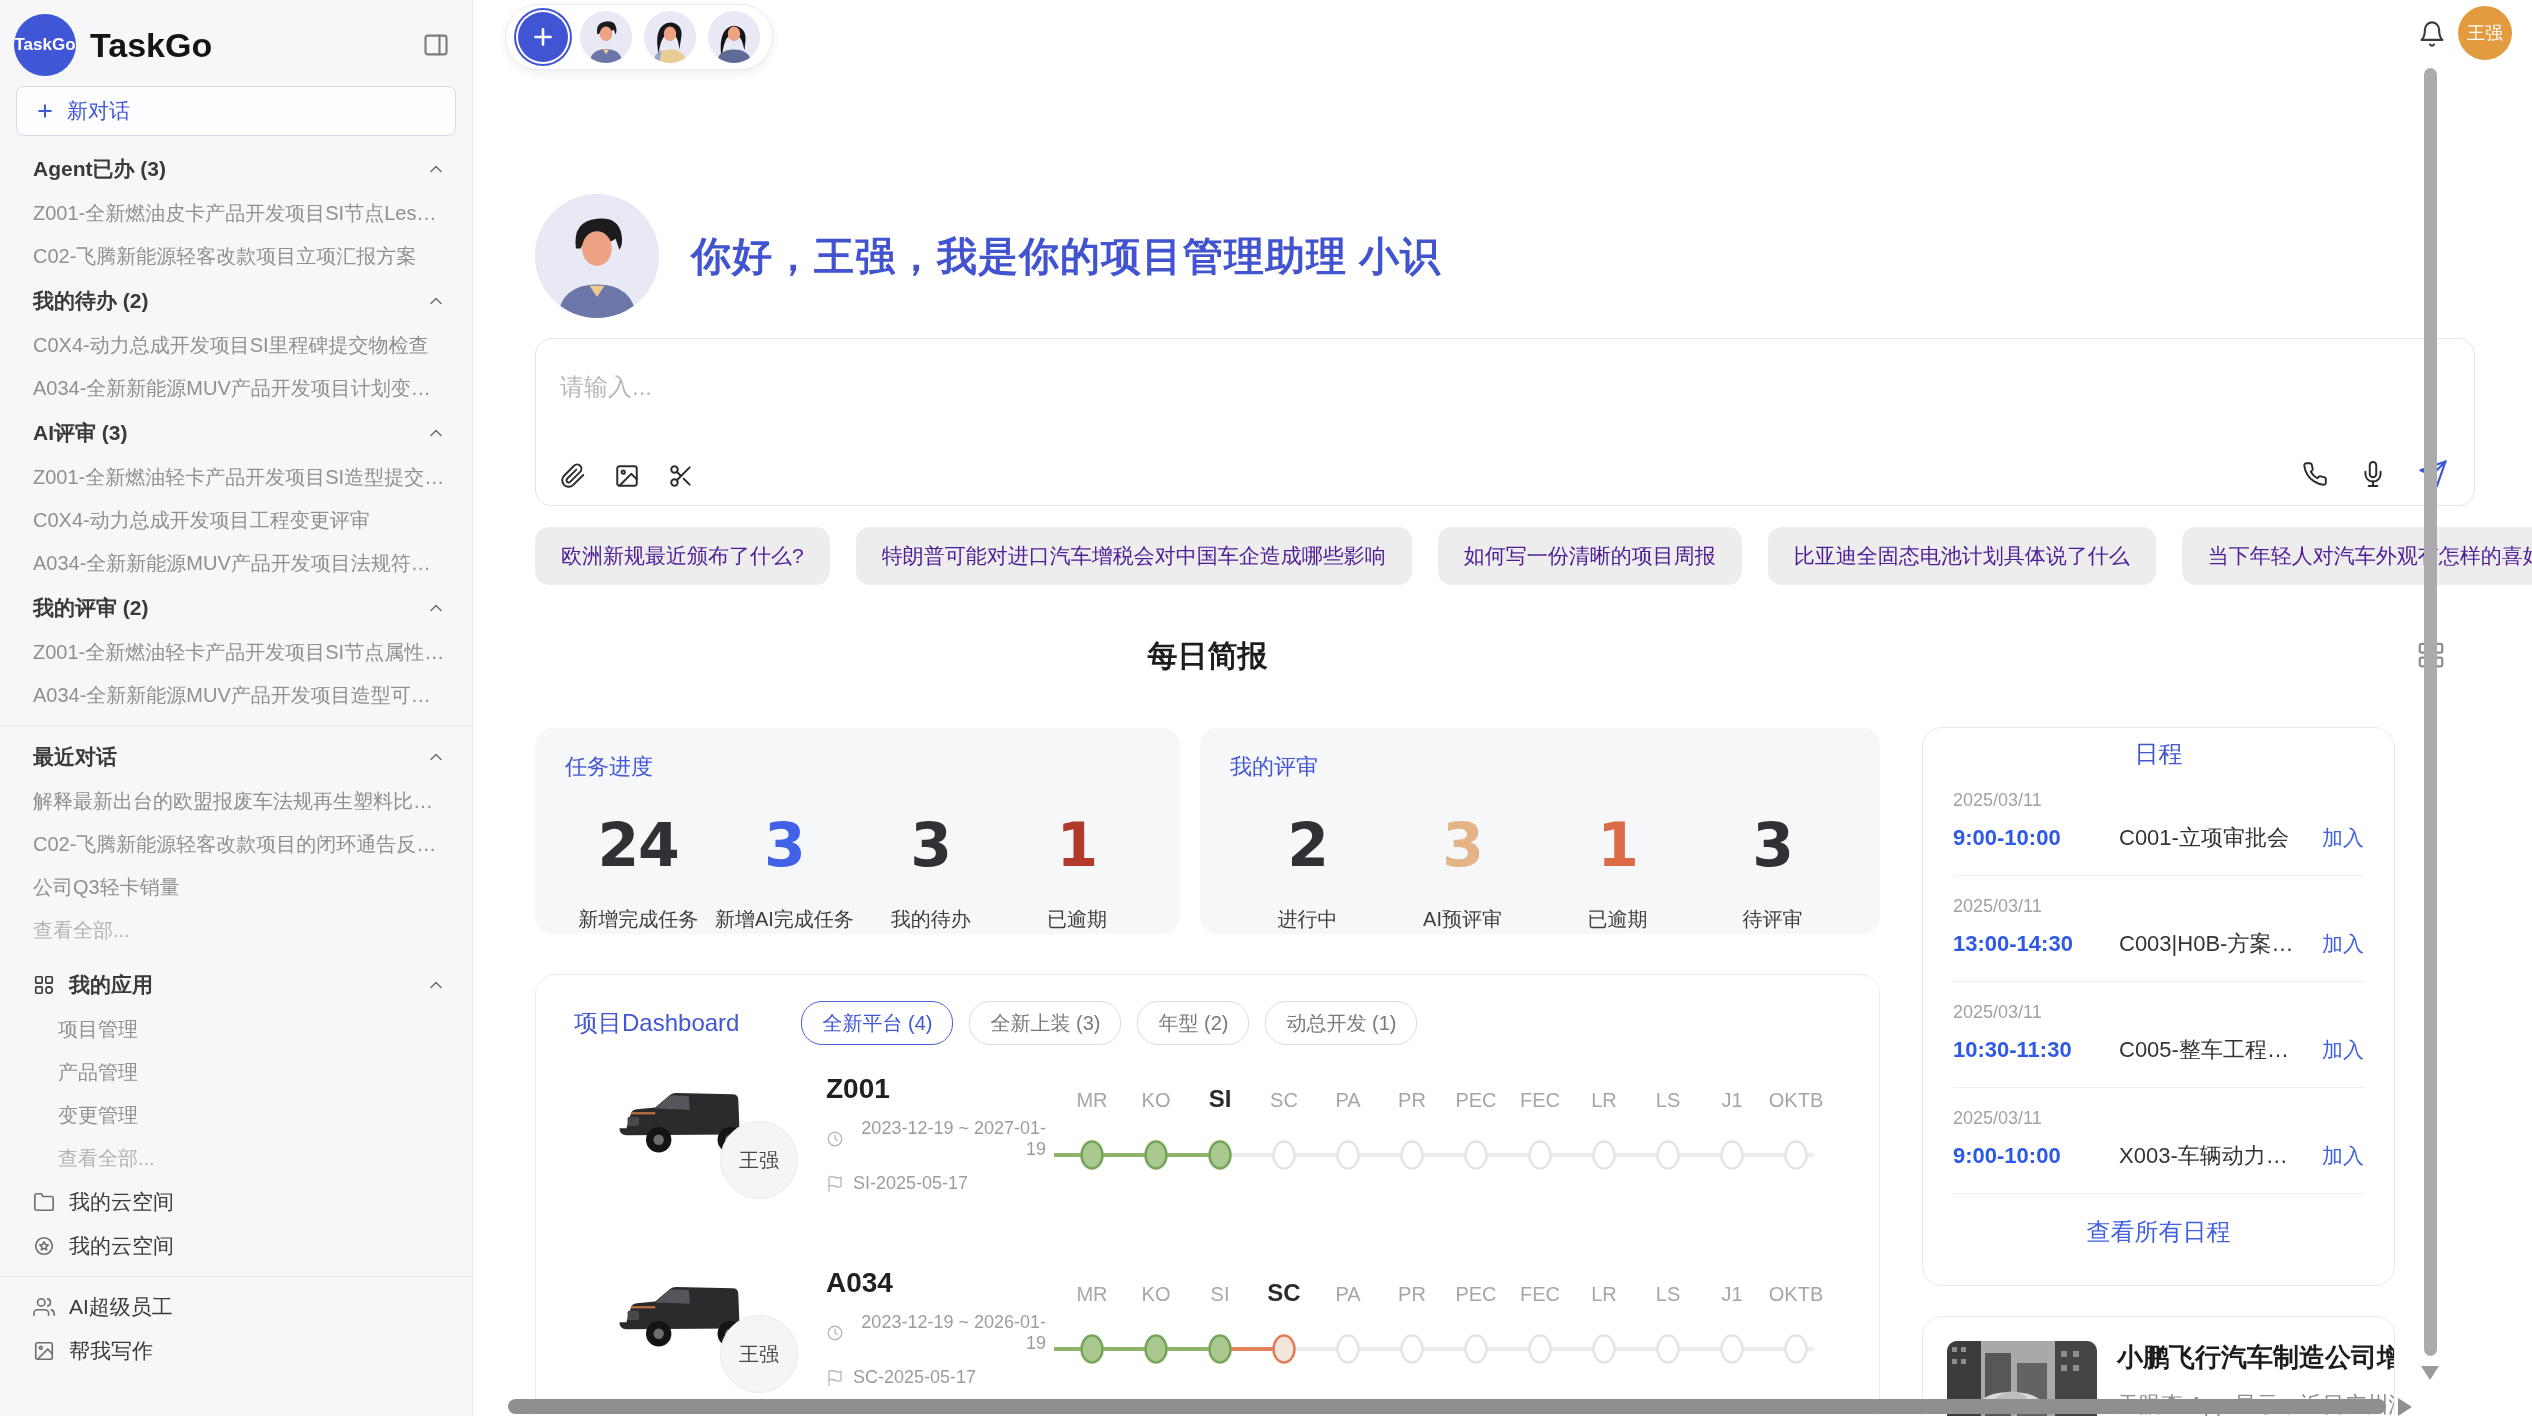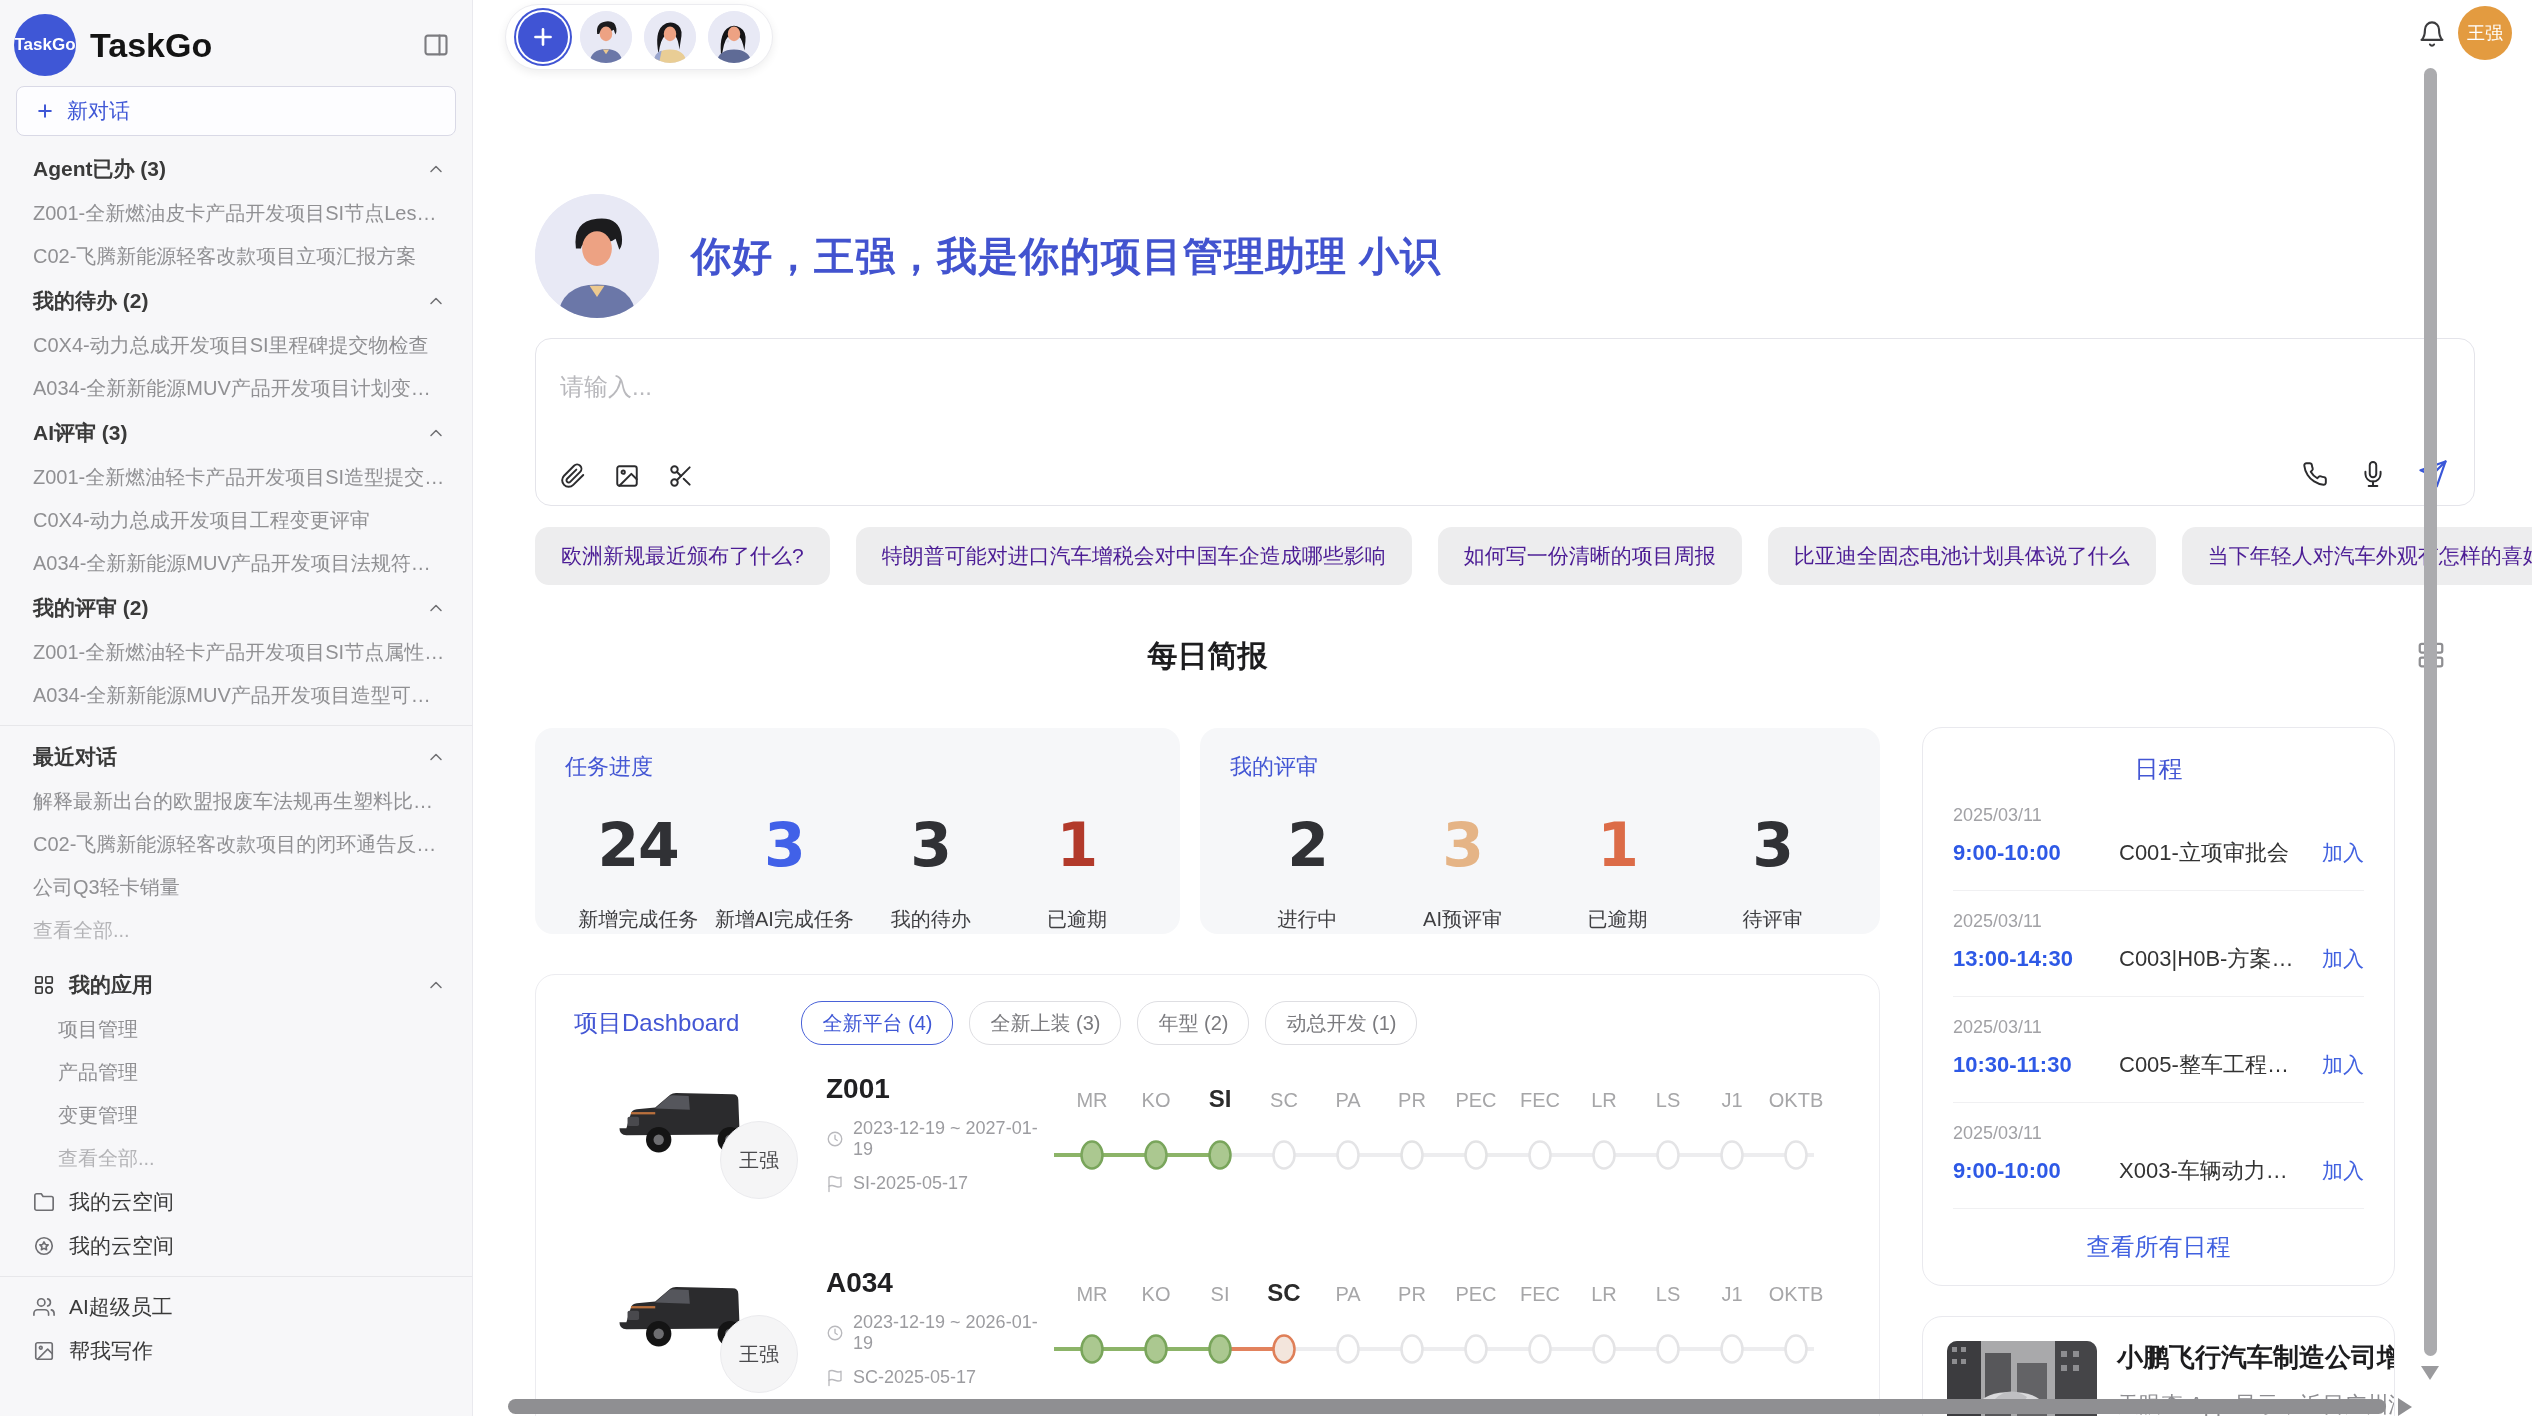--- a/index.html
+++ b/index.html
@@ -88,28 +88,28 @@
   .tab{height:42px;border-radius:21px;border:1px solid #dedee2;color:#7a7a7e;font-size:20px;
        display:flex;align-items:center;padding:0 20px;cursor:pointer;background:#fff;white-space:nowrap;}
   .tab.active{border-color:#4a62d8;color:#3f57d6;}
   .proj-row{position:relative;height:172px;margin-top:22px;}
   .truck{position:absolute;left:42px;top:4px;width:150px;}
   .owner-avatar{position:absolute;left:146px;top:54px;width:76px;height:76px;border-radius:50%;
                 background:#f5f5f6;border:1px solid #ebebee;display:flex;align-items:center;
                 justify-content:center;font-size:20px;color:#4a4a4d;z-index:2;}
   .proj-info{position:absolute;left:252px;top:6px;width:220px;}
   .proj-code{font-size:28px;font-weight:700;color:#202022;}
-  .proj-meta{display:flex;align-items:center;gap:9px;margin-top:13px;font-size:18px;color:#9c9ca0;}
+  .proj-meta{display:flex;align-items:center;gap:9px;margin-top:13px;font-size:18px;color:#9c9ca0;text-align:right;}
   .proj-meta .mic2{color:#b9b9bd;}
   .track{position:absolute;left:468px;top:2px;}
 
   
   .sched-card{position:absolute;left:1922px;top:727px;width:473px;height:559px;border:1px solid #e9e9ee;
               border-radius:20px;background:#fff;box-sizing:border-box;padding:0 30px;overflow:hidden;}
-  .sched-title{text-align:center;margin-top:25px;font-size:24px;color:#4356d4;}
+  .sched-title{text-align:center;margin-top:10px;font-size:24px;color:#4356d4;}
   .sched-item{padding-top:20px;}
   .sched-date{font-size:18px;color:#a2a2a6;}
   .sched-main{display:flex;align-items:center;margin-top:12px;}
   .sched-time{font-size:22px;font-weight:700;color:#2e59e6;width:140px;flex:none;}
   .sched-event{flex:1;font-size:22px;color:#333;margin-left:26px;white-space:nowrap;overflow:hidden;
                text-overflow:ellipsis;}
   .sched-join{font-size:21px;color:#4161e0;margin-left:14px;cursor:pointer;flex:none;}
   .sched-div{border-bottom:1px solid #f0f0f2;margin-top:22px;}
   .sched-all{text-align:center;margin-top:22px;font-size:24px;color:#4161e0;cursor:pointer;}
 

